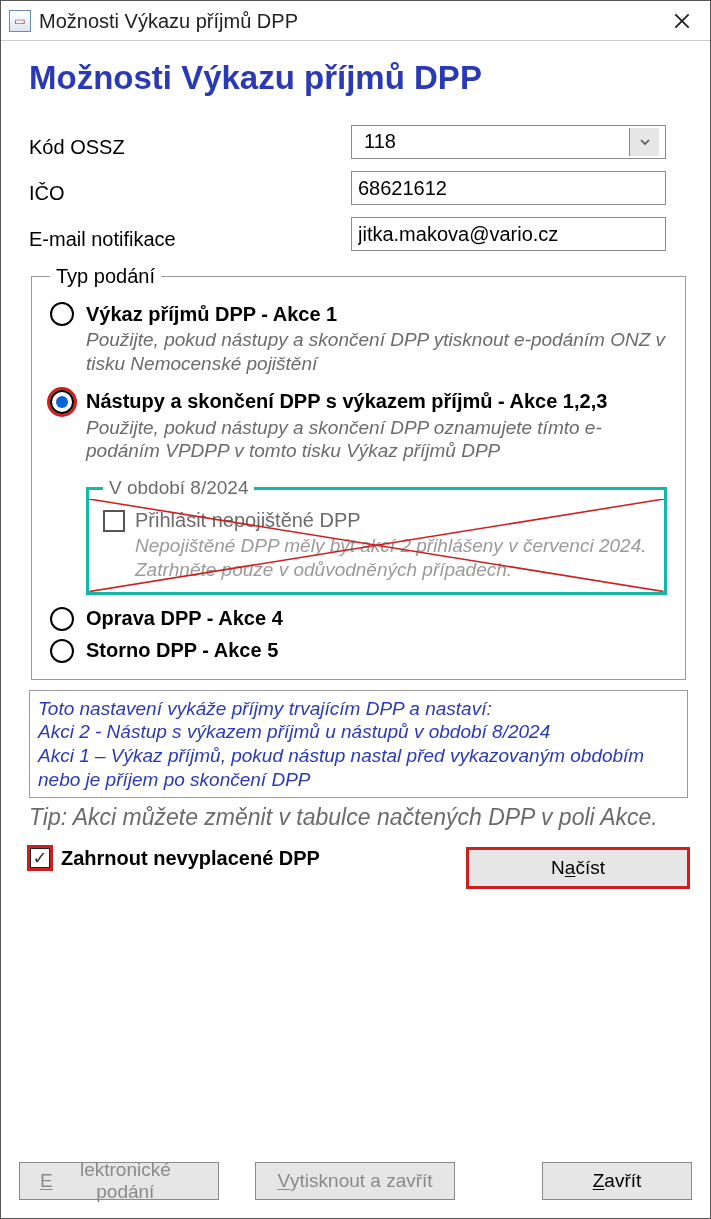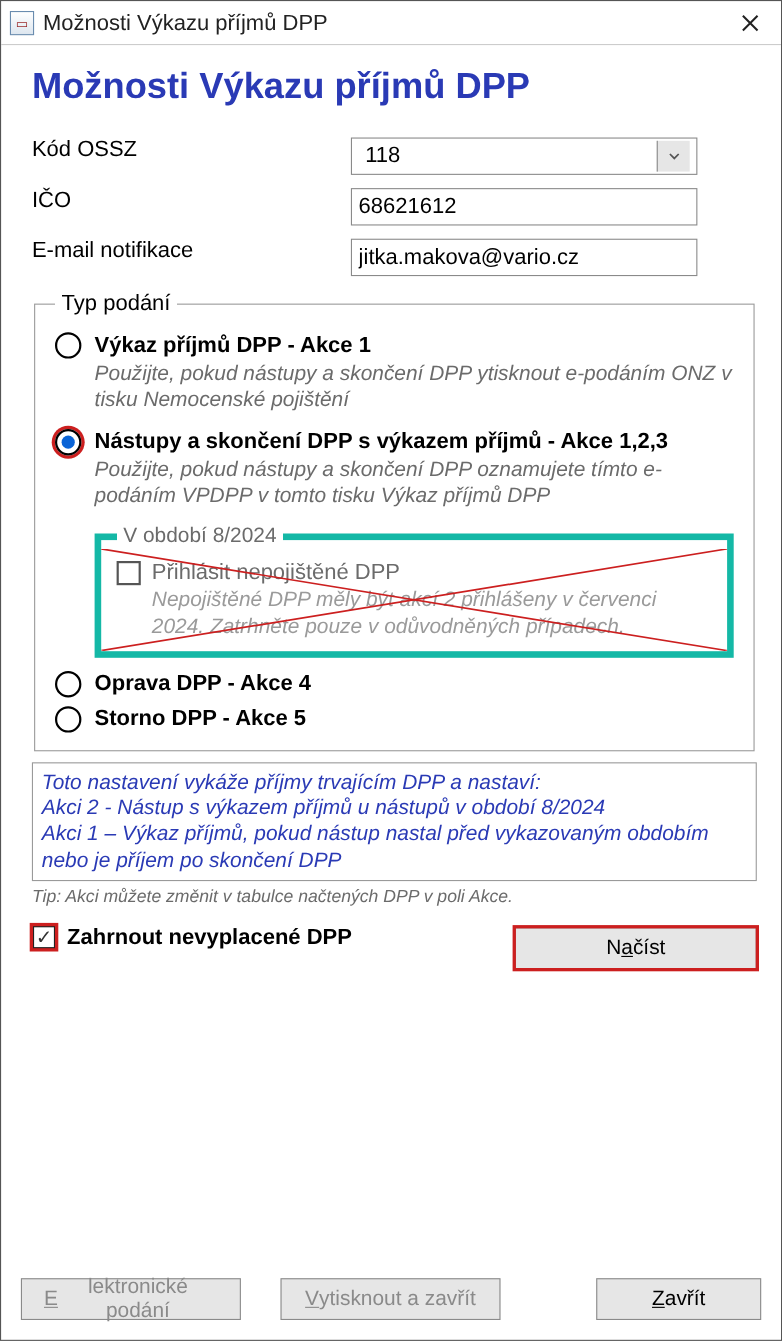--- a/index.html
+++ b/index.html
@@ -45,21 +45,21 @@
     flex: 1;
     padding: 12px 22px 0 28px;
     overflow: hidden;
   }
   h1.page-title {
     margin: 6px 0 28px 0;
     font-size: 33px;
     font-weight: 700;
     color: #2a3ab5;
   }
-  .form-row { display:flex; align-items:flex-start; margin-bottom:12px; }
+  .form-row { display:flex; align-items:flex-end; margin-bottom:12px;gap:32px; }
   .form-row .lbl { width: 290px; font-size:20px;}
   .form-row .fld { flex:1; }
   .text-input, .combo {
     width: 315px;
     height: 34px;
     border: 1px solid #8a8a8a;
     font-size: 20px;
     padding: 2px 6px;
     background:#fff;
   }
@@ -92,21 +92,21 @@
   .radio-help{
     margin:2px 0 14px 36px;
     font-style: italic;
     color:#6b6b6b;
     font-size:19px;
     line-height:1.25;
   }
 
   fieldset.period {
     margin: 2px 0 12px 36px;
-    border:6px solid #14b8a6;
+    border:3px solid #14b8a6;
     padding: 10px 14px 10px 14px;
     position:relative;
   }
   fieldset.period legend{font-size:19px;color:#6b6b6b;}
   .checkbox-row{display:flex;align-items:center;}
   .checkbox{
     width:22px;height:22px;border:2px solid #555;margin-right:10px;flex-shrink:0;
     display:flex;align-items:center;justify-content:center;
   }
   .checkbox.checked::after{content:"✓";font-size:18px;line-height:1;color:#333;}
@@ -126,21 +126,21 @@
     padding:6px 8px;
     height:108px;
     overflow:hidden;
     font-style:italic;
     color:#2a3ab5;
     font-size:19px;
     line-height:1.25;
   }
   .tip{
     margin-top:6px;
-    font-style:italic;color:#6b6b6b;font-size:16px;
+    font-style:italic;color:#6b6b6b;font-size:23px;
   }
 
   .include-row{
     margin-top:16px;
     display:flex;align-items:flex-start;
   }
   .include-left{flex:1;}
   .include-row .checkbox{border:2px solid #222;}
   .include-label{font-weight:700;font-size:20px;}
   .include-help{margin:2px 0 0 32px;font-style:italic;color:#6b6b6b;font-size:19px;line-height:1.25;}

